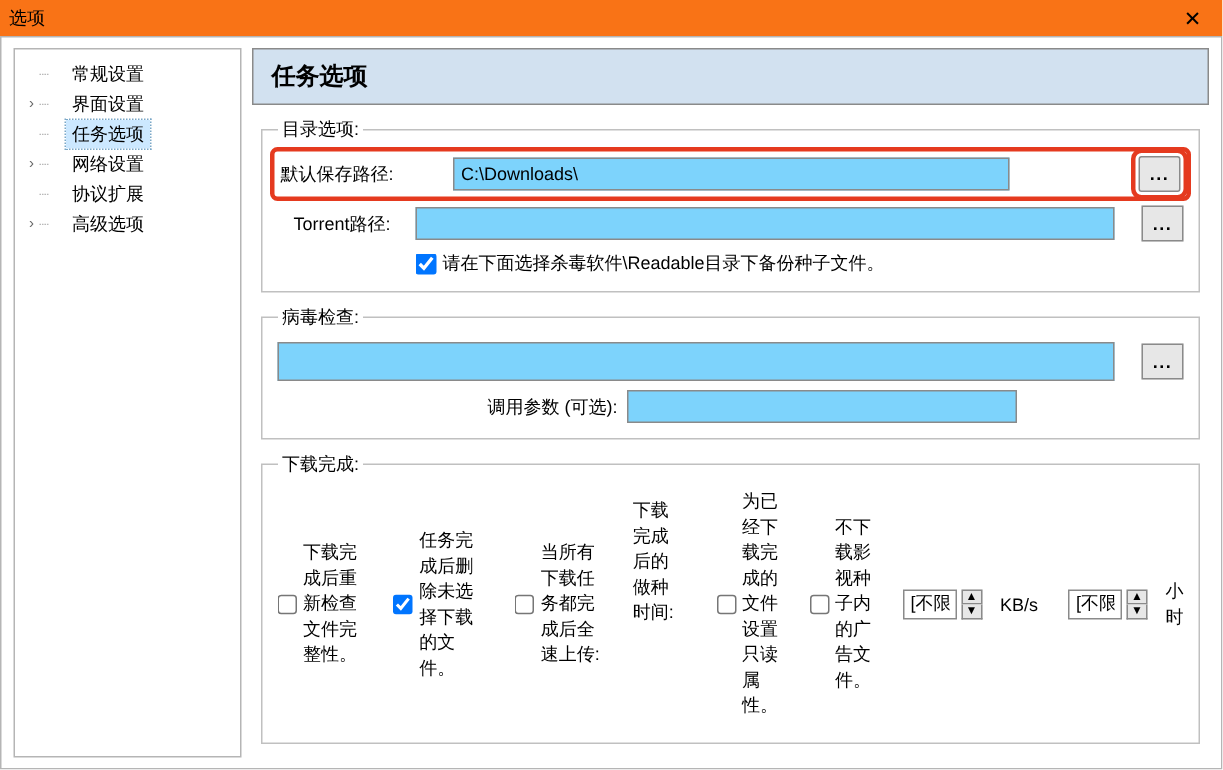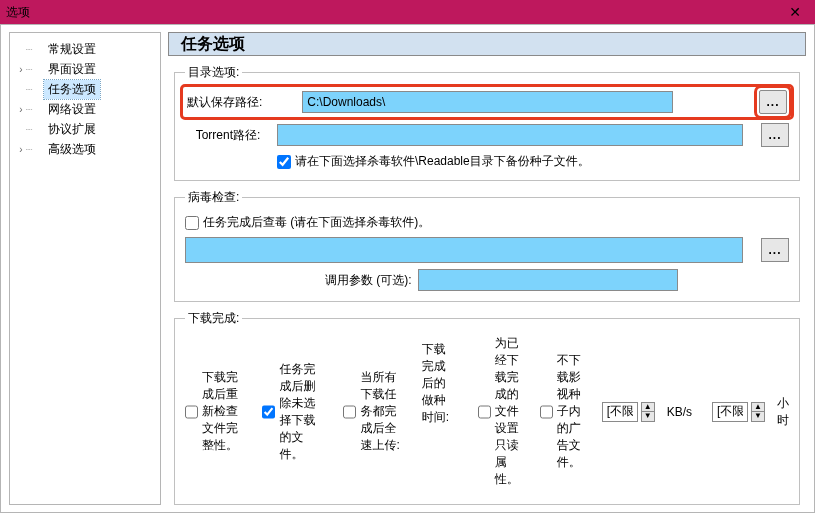--- a/index.html
+++ b/index.html
@@ -11,21 +11,21 @@
     background: #fff;
     color: #000;
     overflow: hidden;
   }
   .titlebar {
     height: 24px;
     display: flex;
     align-items: center;
     justify-content: space-between;
     padding: 0 0 0 6px;
-    background: #be185d;
+    background: #f97316;
   }
   .titlebar .title { font-size: 12px; }
   .titlebar .close {
     width: 40px; height: 24px;
     display: flex; align-items: center; justify-content: center;
     font-size: 14px;
   }
   .outer-border {
     border: 1px solid #b5b5b5;
     height: calc(513px - 24px);
@@ -245,26 +245,20 @@
           <label class="chk">
             <input type="checkbox" checked="" style="">
             <span>请在下面选择杀毒软件\Readable目录下备份种子文件。</span>
           </label>
         </div>
       </fieldset>
 
       <fieldset class="group">
         <legend>病毒检查:</legend>
 
-        <div class="row">
-          <label class="chk">
-            <input type="checkbox" style="">
-            <span>任务完成后查毒 (请在下面选择杀毒软件)。</span>
-          </label>
-        </div>
 
         <div class="row">
           <input type="text" class="textbox" style="flex: 1 1 0%; height: 26px;" value="">
           <span style="width:6px"></span>
           <span class="browse-btn">...</span>
         </div>
 
         <div class="row" style="justify-content:flex-start; padding-left:140px">
           <span class="field-label">调用参数 (可选):</span>
           <input type="text" class="textbox" style="width: 260px;" value="">

